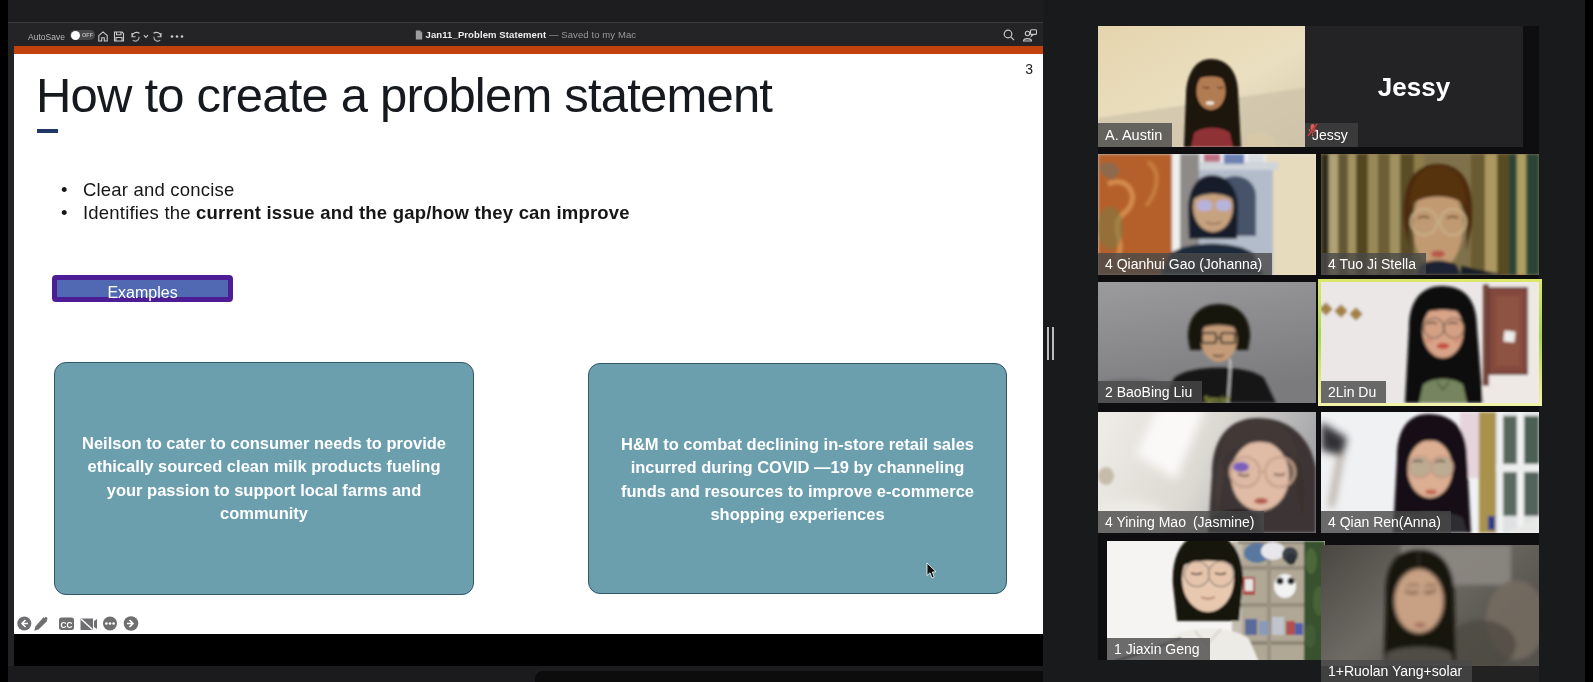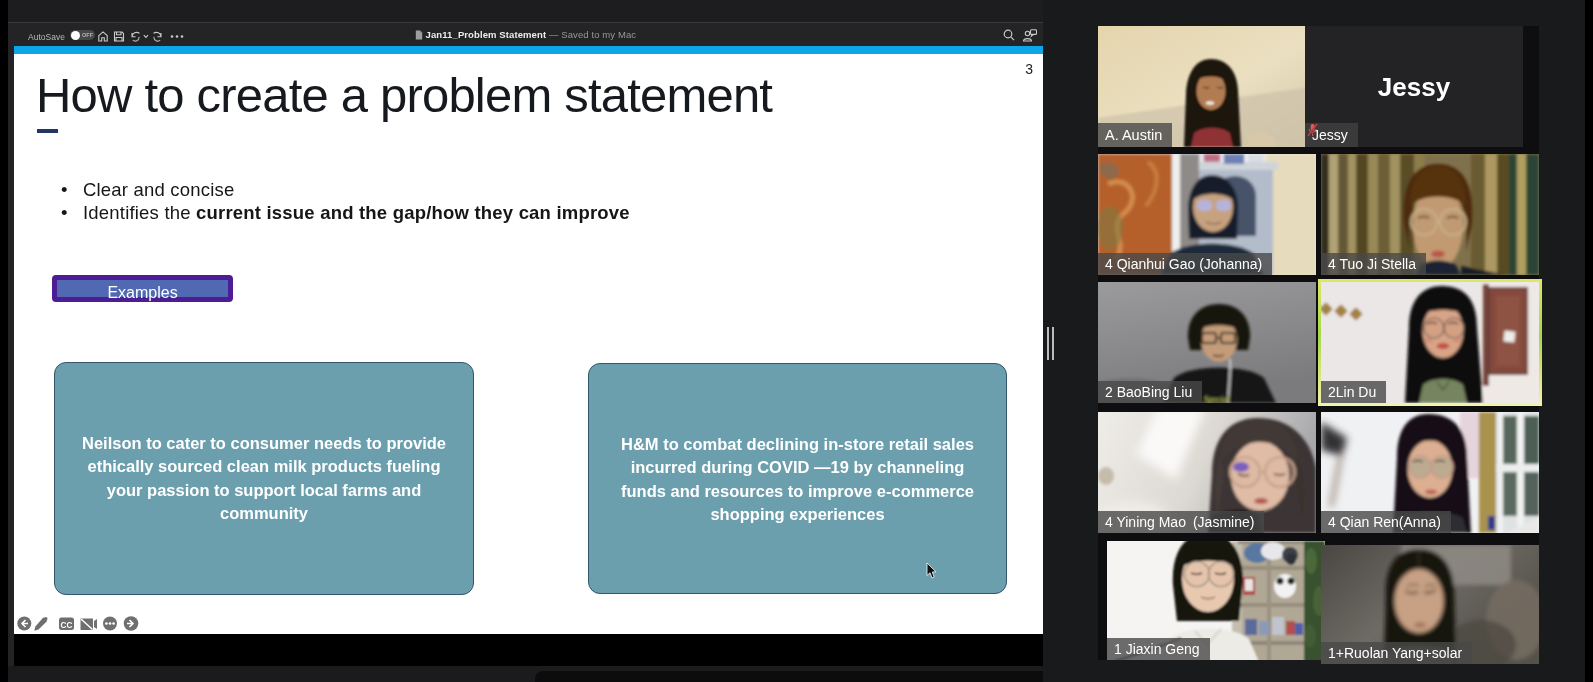--- a/index.html
+++ b/index.html
@@ -1,20 +1,20 @@
 <!DOCTYPE html>
 <html><head>
 <meta charset="utf-8">
 <style>
   html,body{margin:0;padding:0;}
   body{width:1593px;height:682px;background:#000;font-family:"Liberation Sans",sans-serif;position:relative;overflow:hidden;}
   .abs{position:absolute;}
 
   
-  #pptwin{left:8px;top:0;width:1035px;height:578px;background:#0ea5e9;position:absolute;text-decoration:underline;}
+  #pptwin{left:8px;top:0;width:1035px;height:578px;background:#c2410c;position:absolute;text-decoration:underline;}
   #topstrip{left:0;top:0;width:1035px;height:22px;background:#1d1d1f;position:absolute;}
   #toolbar{left:0;top:22px;width:1035px;height:23px;background:#242427;border-top:1px solid #39393b;position:absolute;}
   #bottomstrip{left:0;top:666px;width:1035px;height:16px;background:#1b1b1d;position:absolute;}
 
   .tbtext{color:#b9b9bb;font-size:9px;position:absolute;}
   #autosave{left:20px;top:8.5px;font-size:8.5px;}
   #toggle{left:62px;top:7px;width:25px;height:10px;background:#47474a;border-radius:5px;position:absolute;}
   #toggle .knob{position:absolute;left:0.5px;top:0.5px;width:9px;height:9px;border-radius:50%;background:#fff;}
   #toggle .off{position:absolute;left:12px;top:2px;font-size:5.5px;color:#b5b5b7;font-weight:bold;}
   #tbtitle{position:absolute;top:0;left:0;width:100%;height:23px;text-align:center;line-height:23px;font-size:9.5px;color:#ededef;font-weight:bold;letter-spacing:0.1px;}
@@ -448,21 +448,21 @@
         <path d="M84,32 q6,2.5 11,0 M108,32 q6,2.5 11,0" stroke="#4a3828" stroke-width="1.6" fill="none"></path>
         <path d="M94,56 q7,3.5 14,0" stroke="#b08468" stroke-width="1.8" fill="none"></path>
         <path d="M52,121 L62,98 C76,84 126,84 142,98 L152,121 Z" fill="#edebe6"></path>
         <path d="M88,90 L100,104 L114,88" stroke="#d8d4cc" stroke-width="2" fill="none"></path>
         <path d="M8,120 C35,112 58,104 74,97" stroke="#1c1c1c" stroke-width="1.4" fill="none"></path>
       </g>
     </svg>
     <div class="vlabel">1 Jiaxin Geng</div>
   </div>
 
-  <div class="tile" style="left:278px;top:545px;height:119px;">
+  <div class="tile" style="left:278px;top:545px;height:137px;">
     <svg width="218" height="121" viewBox="0 0 218 121">
       <defs>
         <linearGradient id="t10bg" x1="0" y1="0" x2="1" y2="0.6">
           <stop offset="0" stop-color="#4a4742"></stop>
             <stop offset="0.5" stop-color="#6e6a64"></stop>
             <stop offset="1" stop-color="#55514b"></stop>
         </linearGradient>
         <filter id="t10b" x="-20%" y="-20%" width="140%" height="140%">
             <feGaussianBlur stdDeviation="2"></feGaussianBlur>
           </filter>

